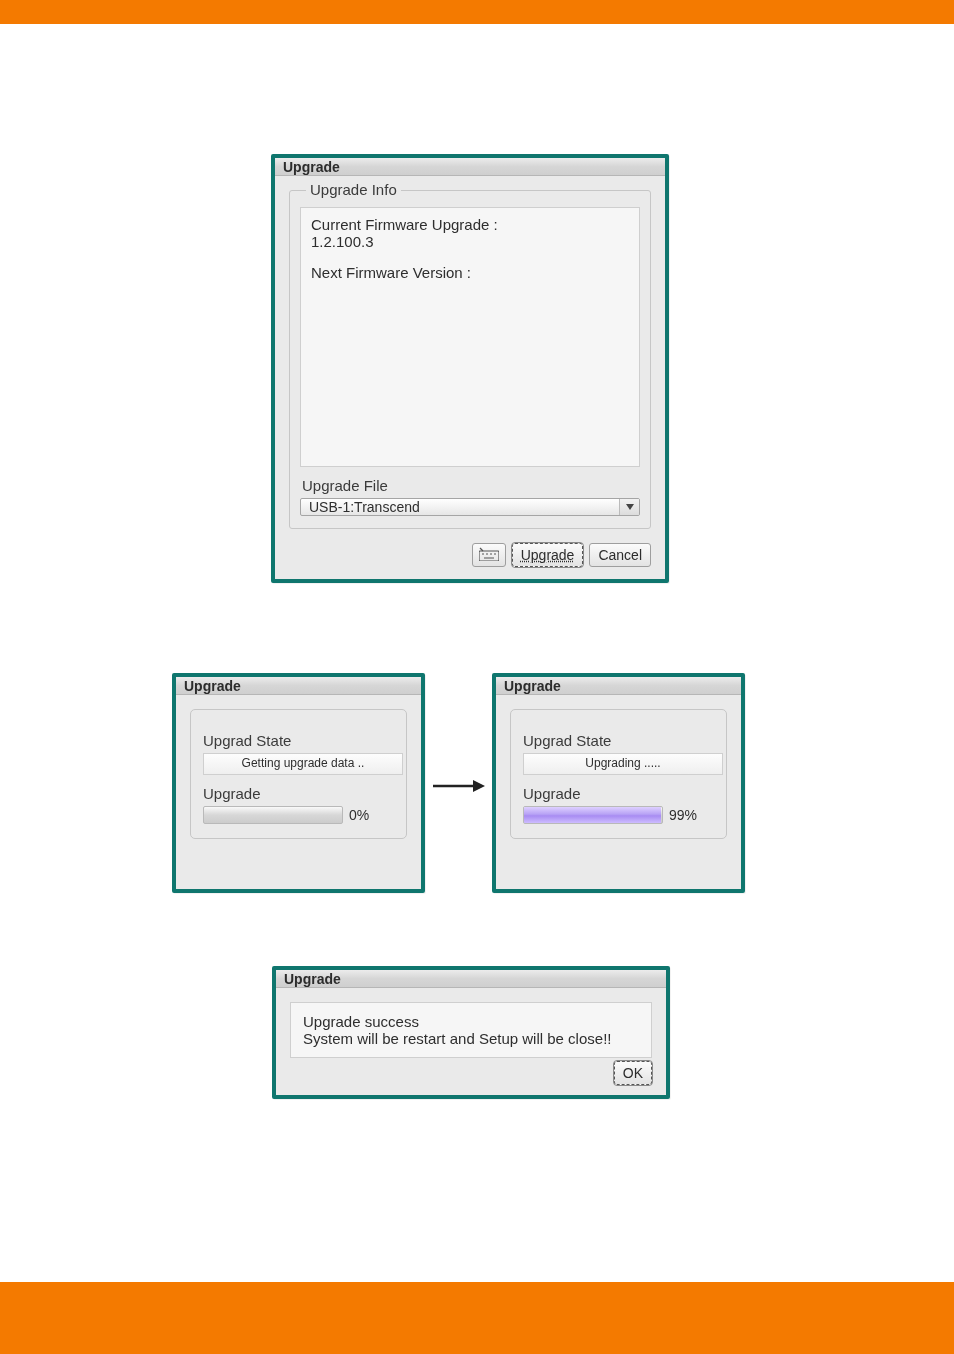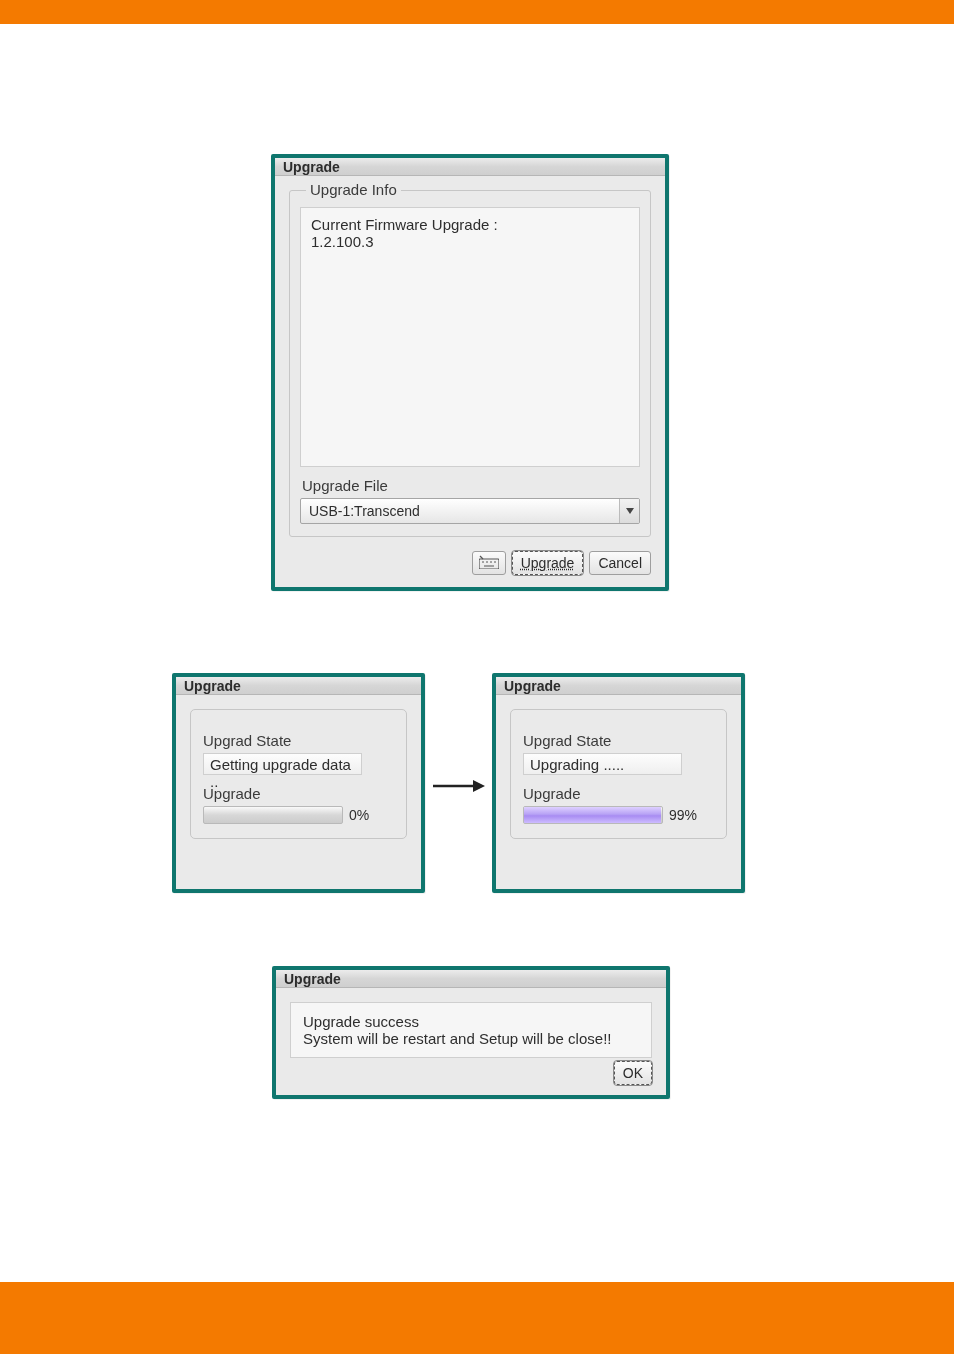--- a/index.html
+++ b/index.html
@@ -62,21 +62,21 @@
       color: #2e2e2e;
     }
     .section-label {
       font-size: 15px;
       color: #3b3b3b;
       margin: 10px 2px 4px 2px;
     }
     .combo {
       display: flex;
       align-items: center;
-      height: 26px;
+      height: 18px;
       border: 1px solid #a5a5a5;
       background: linear-gradient(to bottom,#fff,#e6e6e6);
       border-radius: 2px;
       overflow: hidden;
     }
     .combo-text {
       flex: 1;
       padding: 0 8px;
       font-size: 14px;
       color: #2e2e2e;
@@ -116,23 +116,24 @@
     .pstate-label {
       font-size: 15px;
       color: #3b3b3b;
       margin-bottom: 4px;
     }
     .state-readout {
       border: 1px solid #cfcfcf;
       background: linear-gradient(to bottom, #fdfdfd, #efefef);
       height: 22px;
       padding: 2px 6px;
-      font-size: 15px;
-      color: #2e2e2e;
-      width: 159px;
+      font-size: 12px;
+      color: #2e2e2e;
+      width: 200px;
+      text-align: center;
     }
     .progress-label {
       font-size: 15px;
       color: #3b3b3b;
       margin: 10px 0 4px 0;
     }
     .progress-wrap { display: flex; align-items: center; gap: 6px; }
     .progress-track {
       border: 1px solid #b9b9b9;
       height: 18px;
@@ -185,20 +186,21 @@
 
 <div class="dialog" style="left:271px; top:154px; width:398px;">
   <div class="titlebar">Upgrade</div>
   <div class="dialog-body">
     <div class="fieldset" style="min-height:320px;">
       <div class="legend-wrap">Upgrade Info</div>
       <div class="info-box" style="margin-top:6px;">
         <div>Current Firmware Upgrade :</div>
         <div>1.2.100.3</div>
         <div style="height:14px;"></div>
+        <div>Next Firmware Version :</div>
       </div>
       <div class="section-label">Upgrade File</div>
       <div class="combo">
         <div class="combo-text">USB-1:Transcend</div>
         <div class="combo-btn">
           <svg width="8" height="6" viewBox="0 0 8 6">
               <polygon points="0,0 8,0 4,6" fill="#444"></polygon>
             </svg>
         </div>
       </div>

